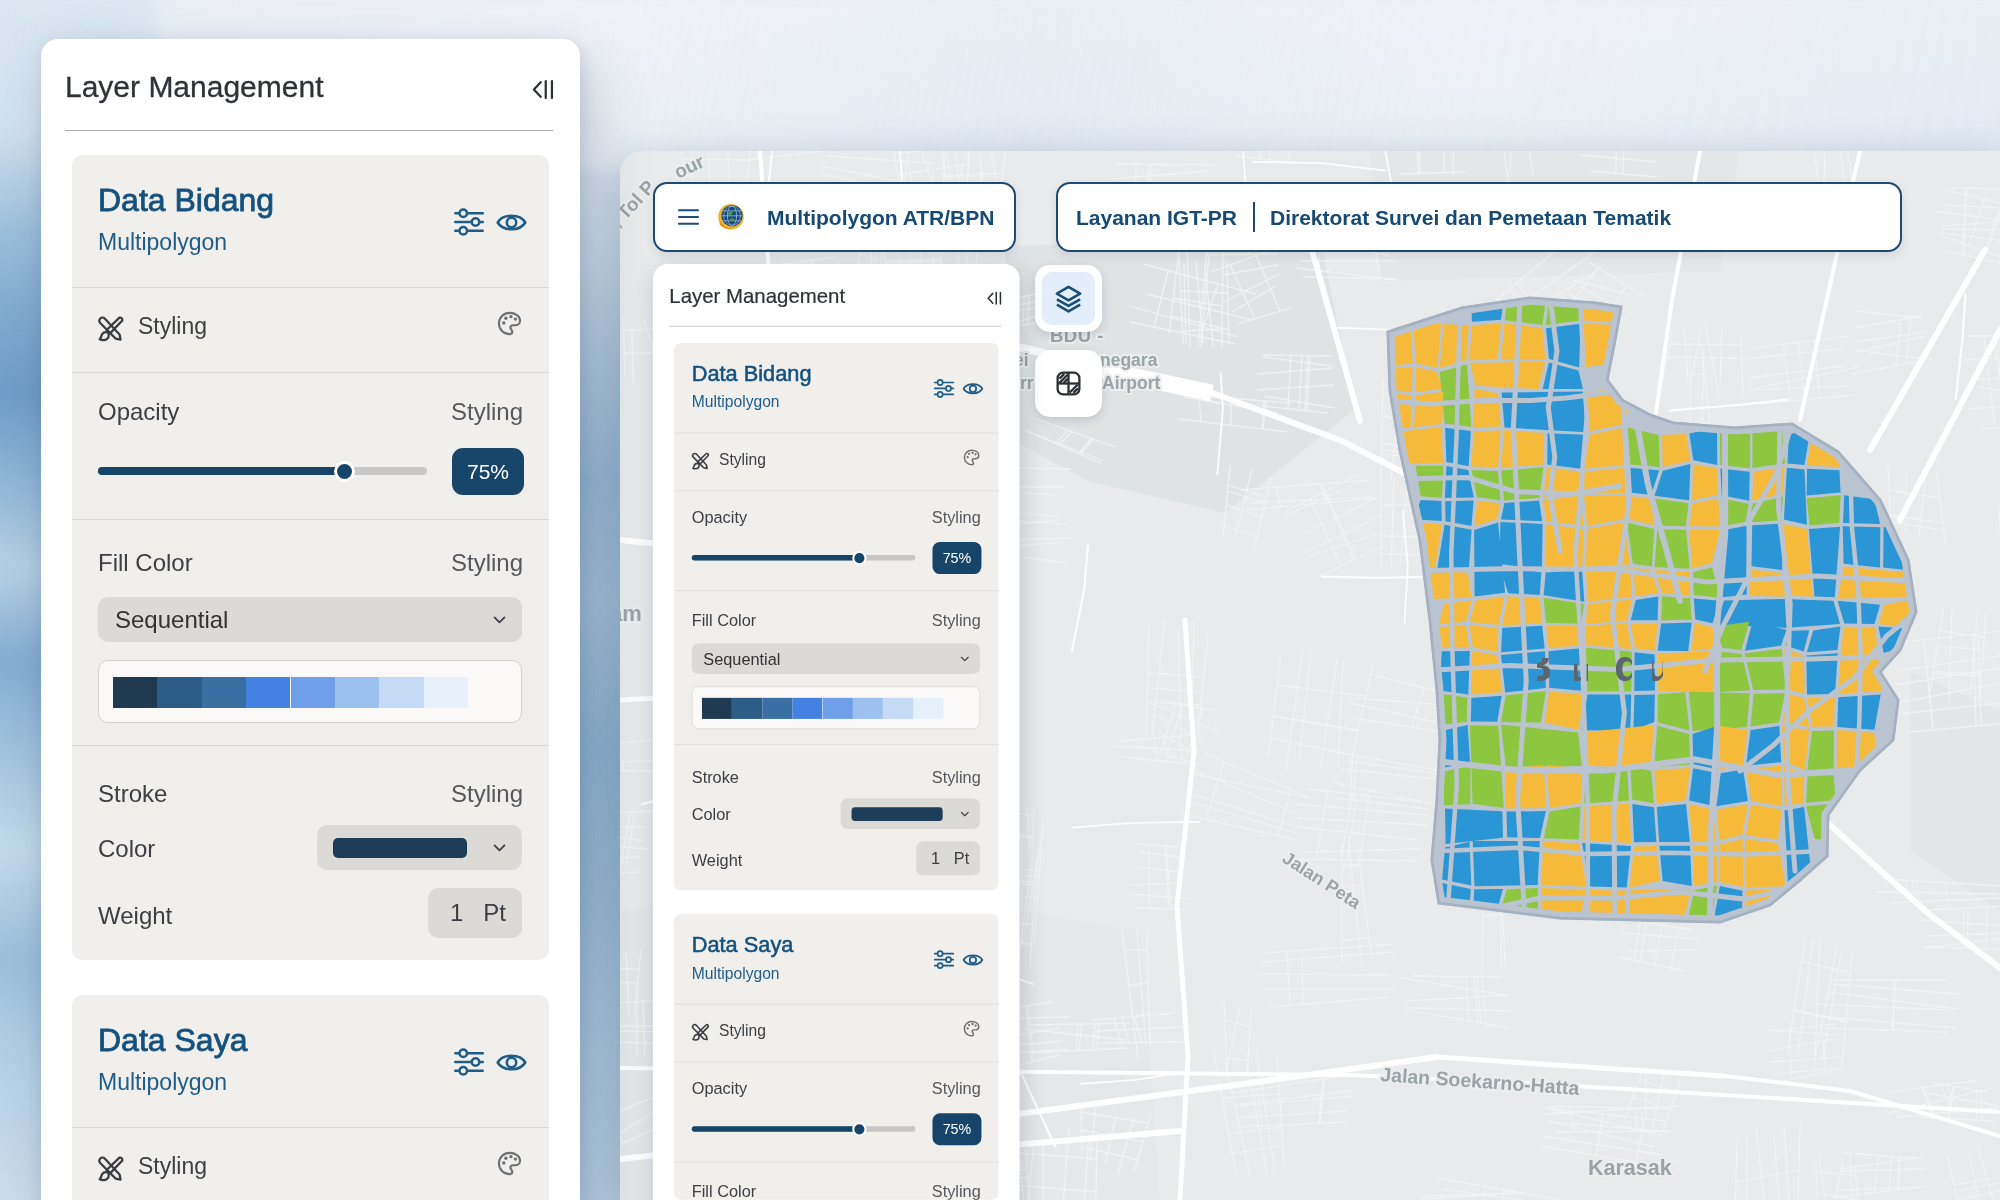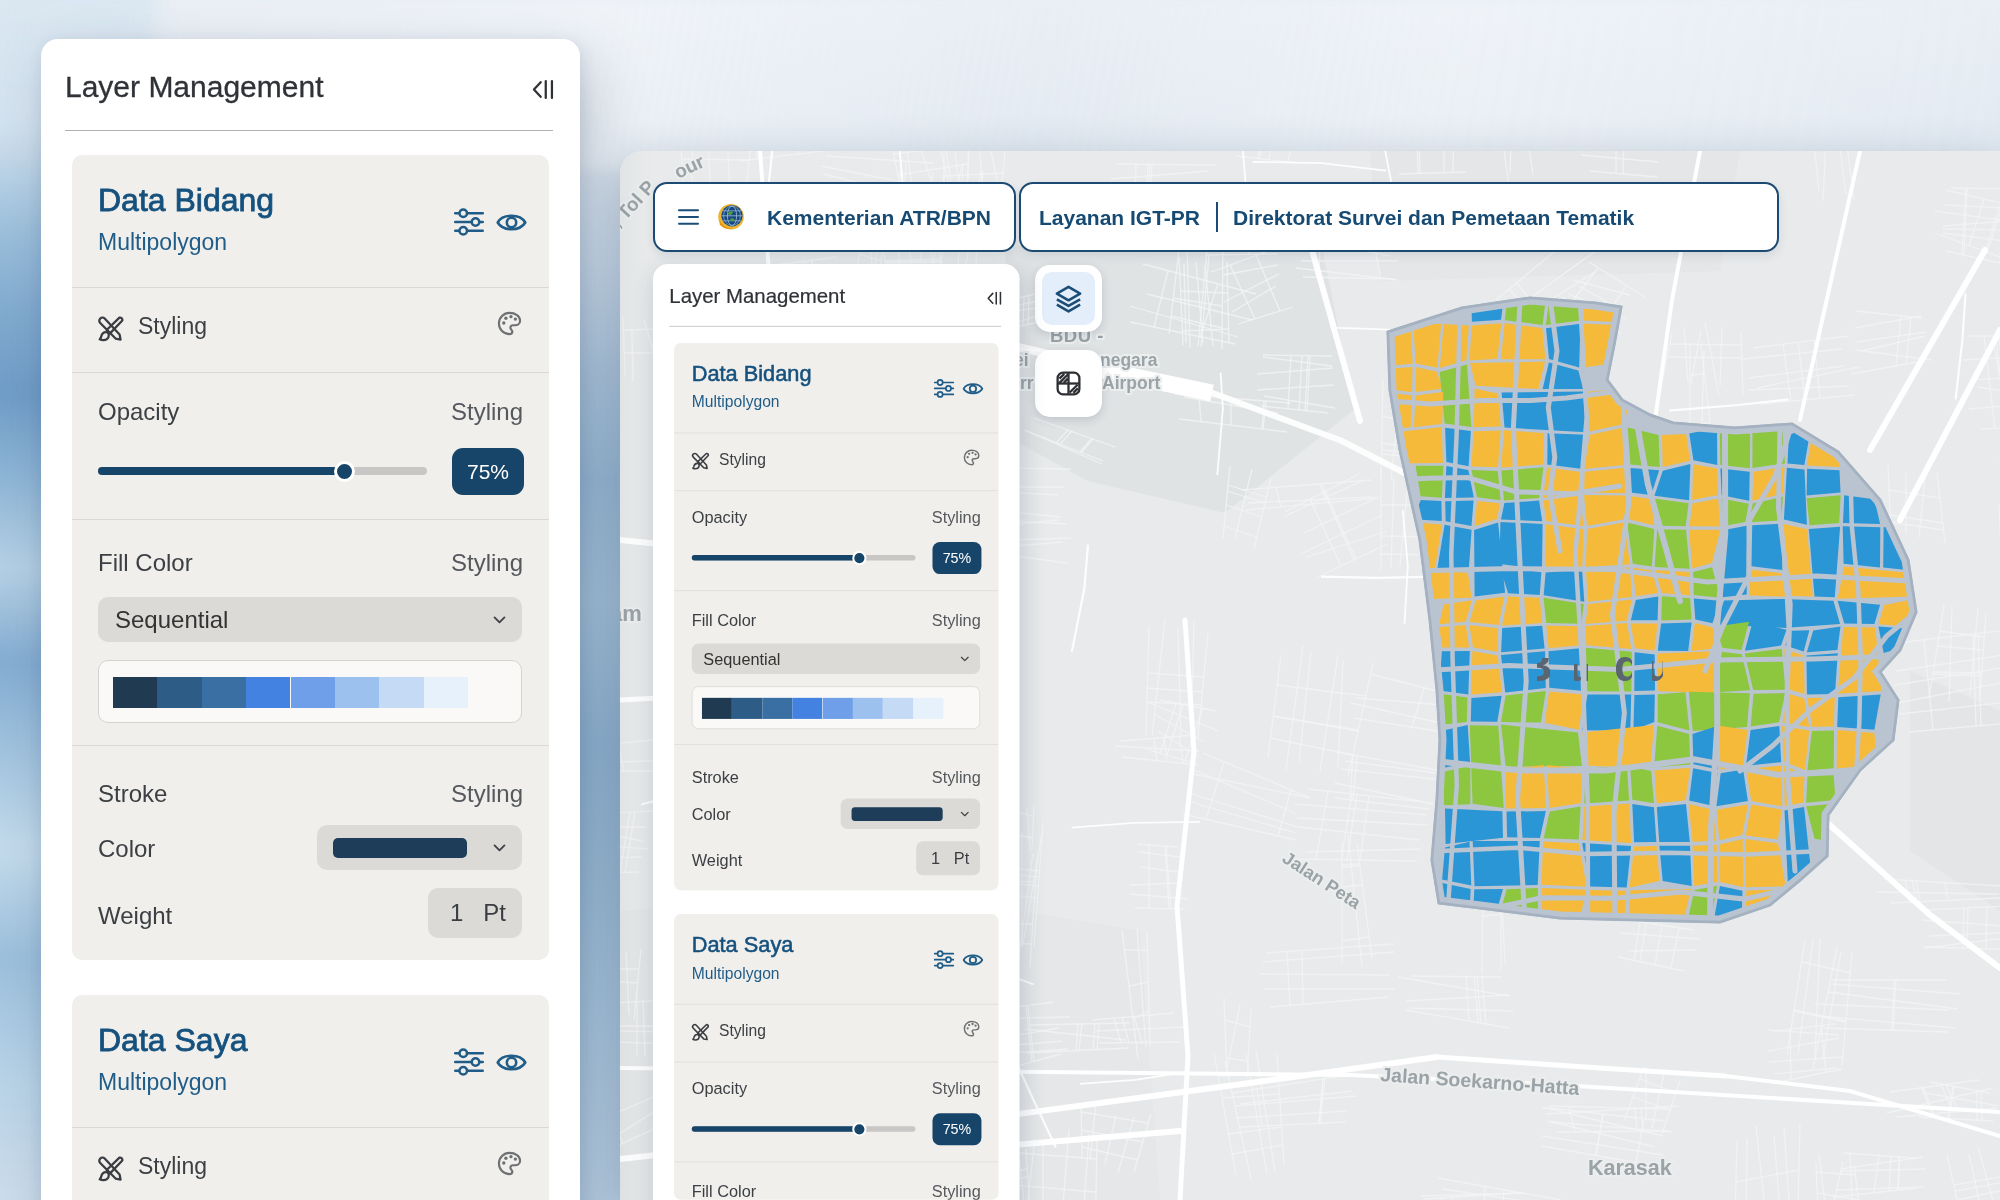--- a/index.html
+++ b/index.html
@@ -1192,23 +1192,23 @@
           <path d="M4.5 20 Q7.5 27.5 17 28.8 Q9.5 29.8 4.8 24.8 Z" fill="#e8920f"></path>
           <circle cx="17" cy="15.8" r="10.6" fill="#16477e"></circle>
           <ellipse cx="17" cy="15.8" rx="4.6" ry="9.7" fill="none" stroke="#9fc0dc" stroke-width="0.9" opacity="0.9"></ellipse>
           <ellipse cx="17" cy="15.8" rx="8.4" ry="9.7" fill="none" stroke="#9fc0dc" stroke-width="0.9" opacity="0.7"></ellipse>
           <line x1="6.6" y1="15.8" x2="27.4" y2="15.8" stroke="#9fc0dc" stroke-width="0.9" opacity="0.9"></line>
           <line x1="7.6" y1="10.8" x2="26.4" y2="10.8" stroke="#9fc0dc" stroke-width="0.9" opacity="0.8"></line>
           <line x1="7.6" y1="20.8" x2="26.4" y2="20.8" stroke="#9fc0dc" stroke-width="0.9" opacity="0.8"></line>
           <path d="M12.5 13.5 q3-3.5 5.5-1.8 q-1 3.6-3.7 3.6 z" fill="#4d9e43"></path>
           <path d="M15.5 18.5 q3.5-0.8 4.5 1.8 q-2.7 1.8-4.5 0.2 z" fill="#4d9e43"></path>
         </svg></div>
-  <div class="txt" style="left:112px;top:22.5px;font-size:21px;font-weight:700;color:#164a73">Kementerian ATR/BPN</div>
+  <div class="txt" style="left:112px;top:22.5px;font-size:21px;font-weight:700;color:#164a73">Multipolygon ATR/BPN</div>
 </div>
-<div class="tbtn" style="left:399px;width:760px">
+<div class="tbtn" style="left:436px;width:846px">
   <div class="txt" style="left:18px;top:22.5px;font-size:21px;font-weight:700;color:#164a73">Layanan IGT-PR</div>
   <div style="position:absolute;left:195px;top:18px;width:2px;height:30px;background:#1d4a72"></div>
   <div class="txt" style="left:212px;top:22.5px;font-size:21px;font-weight:700;color:#164a73">Direktorat Survei dan Pemetaan Tematik</div>
 </div>
 <div class="sqbtn" style="top:114px">
   <div style="position:absolute;left:7px;top:7px;width:53px;height:53px;background:#e3eefa;border-radius:10px"></div>
   <div style="position:absolute;left:18px;top:18px"><svg width="31" height="31" viewBox="0 0 24 24" fill="none" stroke="#1b4d77" stroke-width="2" stroke-linejoin="round">
           <path d="M12 3 L21 8.2 12 13.4 3 8.2 Z"></path>
           <path d="M3 12.6 L12 17.8 21 12.6"></path>
           <path d="M3 16.8 L12 22 21 16.8"></path>

